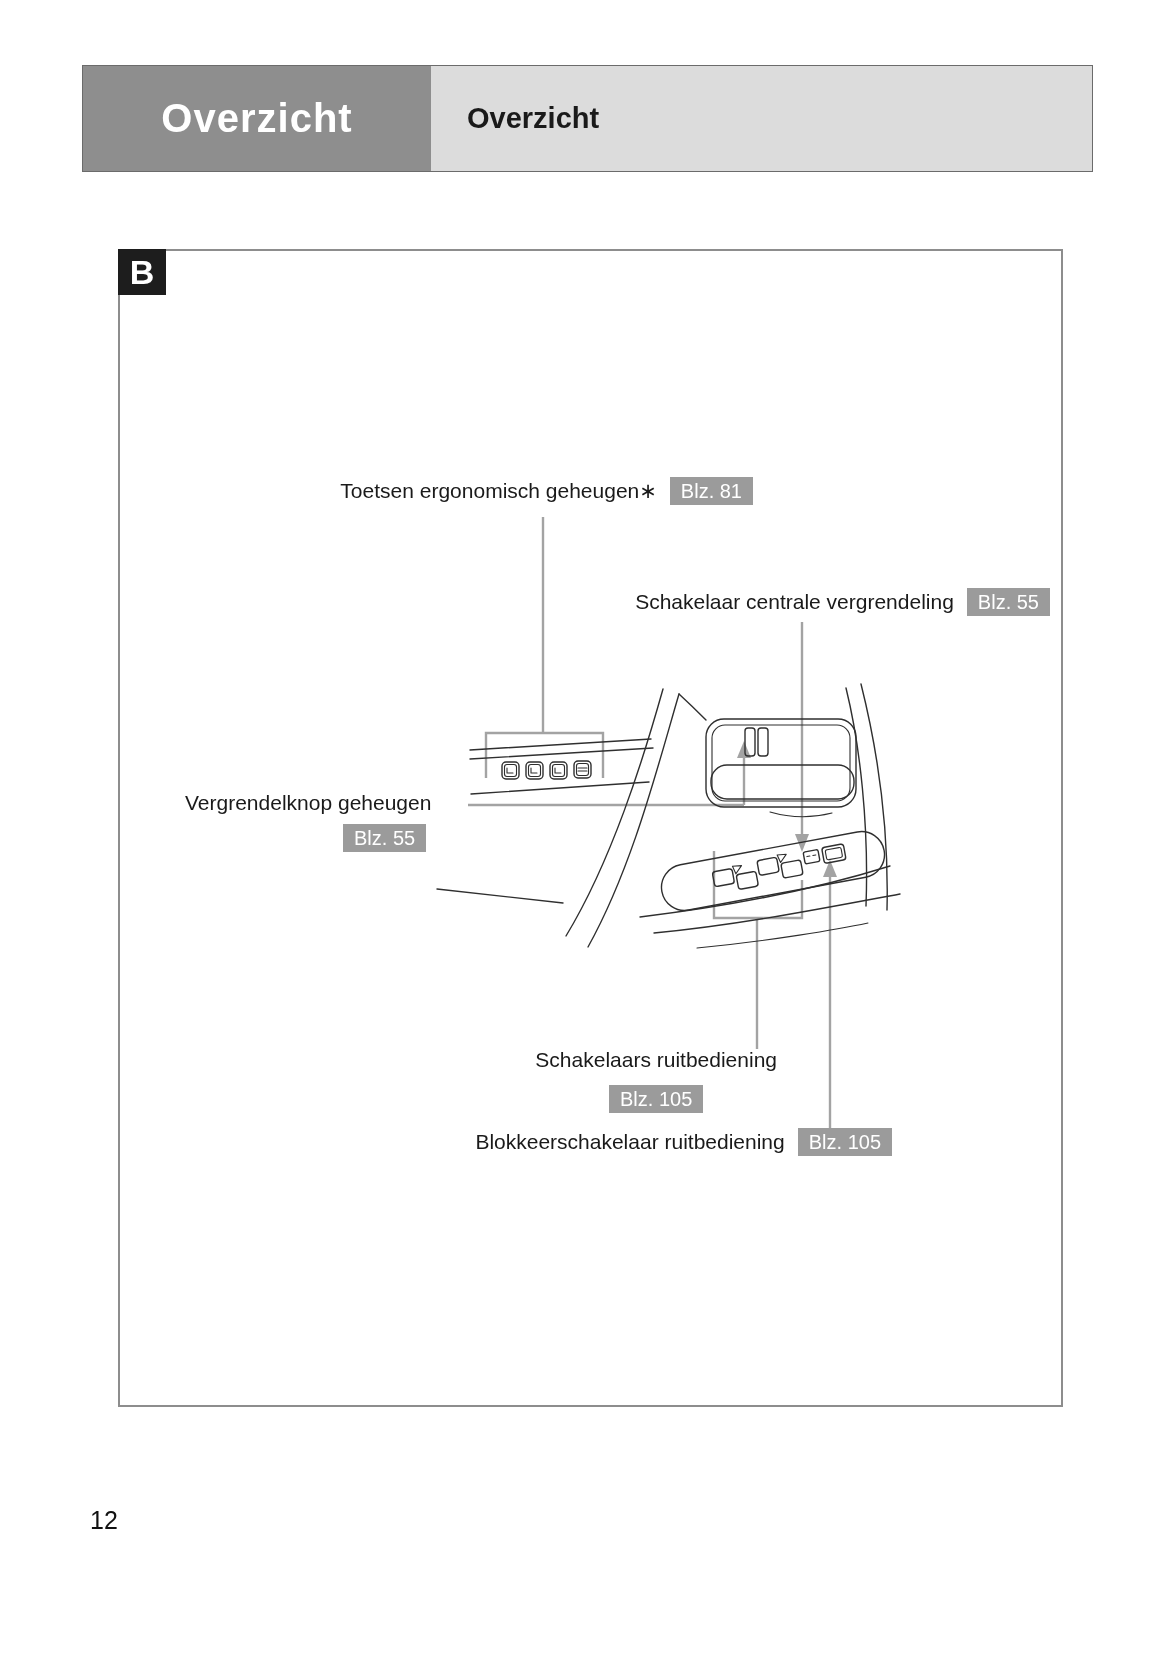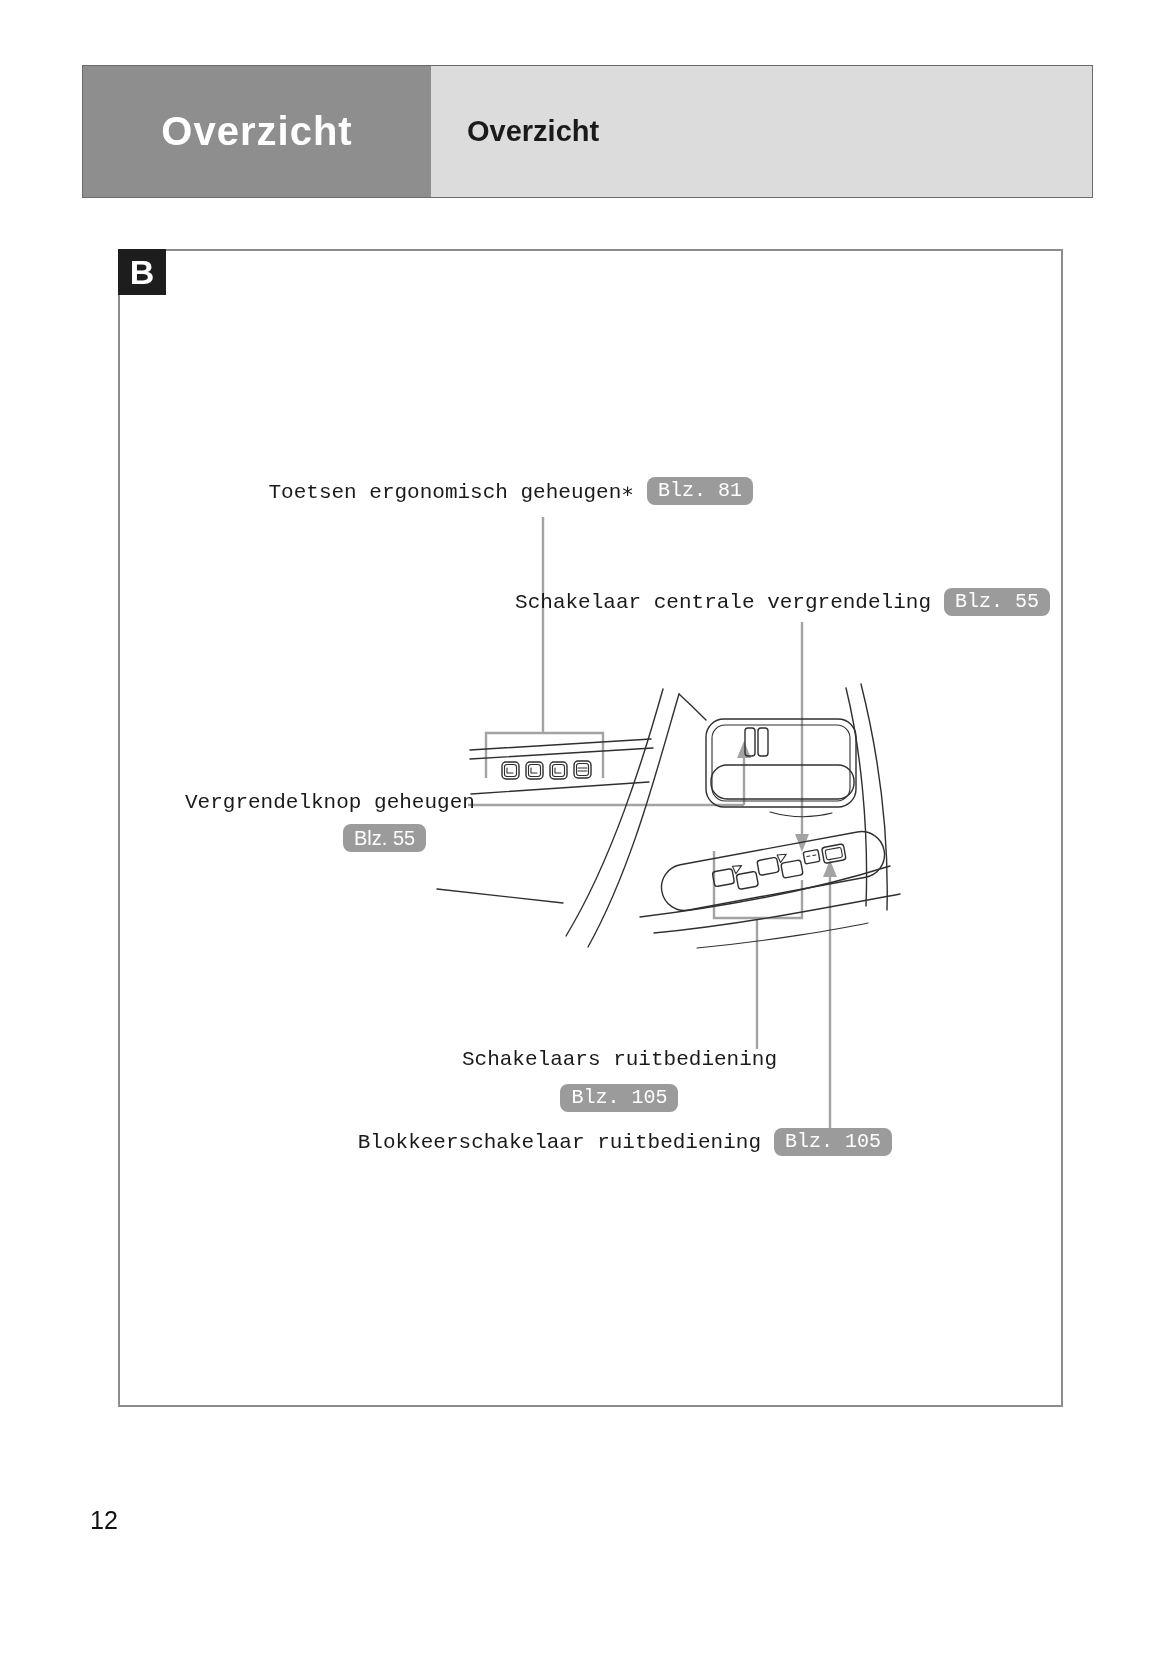--- a/index.html
+++ b/index.html
@@ -2,21 +2,21 @@
 <html style="--header-dark: #8e8e8e; --header-light: #dcdcdc; --badge-bg: #9b9b9b; --marker-bg: #1d1d1d; --box-border: #8d8d8d; --line-gray: #a3a3a3;"><head>
 <meta charset="utf-8">
 <style>
   html,body{margin:0;padding:0;background:#fff;}
   .page{
     position:relative;width:1166px;height:1654px;background:#ffffff;
     font-family:"Liberation Sans", sans-serif;color:#1a1a1a;overflow:hidden;
   }
   
   .header{
-    position:absolute;left:82px;top:65px;width:1011px;height:133px;
+    position:absolute;left:82px;top:65px;width:1011px;height:107px;
     display:flex;border:1px solid #6b6b6b;box-sizing:border-box;
   }
   .header-dark{
     width:348px;background:var(--header-dark,#8e8e8e);
     display:flex;align-items:center;justify-content:center;
   }
   .header-dark .t{
     color:#ffffff;font-size:40px;font-weight:bold;letter-spacing:1px;
   }
   .header-light{
@@ -32,26 +32,26 @@
     border:2px solid var(--box-border,#8d8d8d);box-sizing:border-box;background:#fff;
   }
   .figure-marker{
     position:absolute;left:118px;top:249px;width:48px;height:46px;
     background:var(--marker-bg,#1d1d1d);color:#fff;font-size:34px;font-weight:bold;
     display:flex;align-items:center;justify-content:center;z-index:5;
   }
   
   .label-row{
     position:absolute;display:flex;align-items:center;gap:13px;
-    white-space:nowrap;z-index:4;font-family:Liberation Mono, monospace;
+    white-space:nowrap;z-index:4;
   }
   .label-text{font-size:21px;color:#1a1a1a;}
   .badge{
     display:inline-block;background:var(--badge-bg,#9b9b9b);color:#ffffff;
-    font-size:20px;height:28px;line-height:28px;padding:0 11px;border-radius:8px;
+    font-size:20px;height:28px;line-height:28px;padding:0 11px;
   }
   .row1{top:477px;right:413px;}
   .row2{top:588px;right:116px;}
   .row3{left:185px;top:791px;}
   .badge3{position:absolute;left:343px;top:824px;z-index:4;}
   .row4{top:1048px;right:389px;flex-direction:column;}
   .row5{top:1128px;right:274px;}
   .page-number{
     position:absolute;left:90px;top:1506px;font-size:25px;color:#111;
   }

